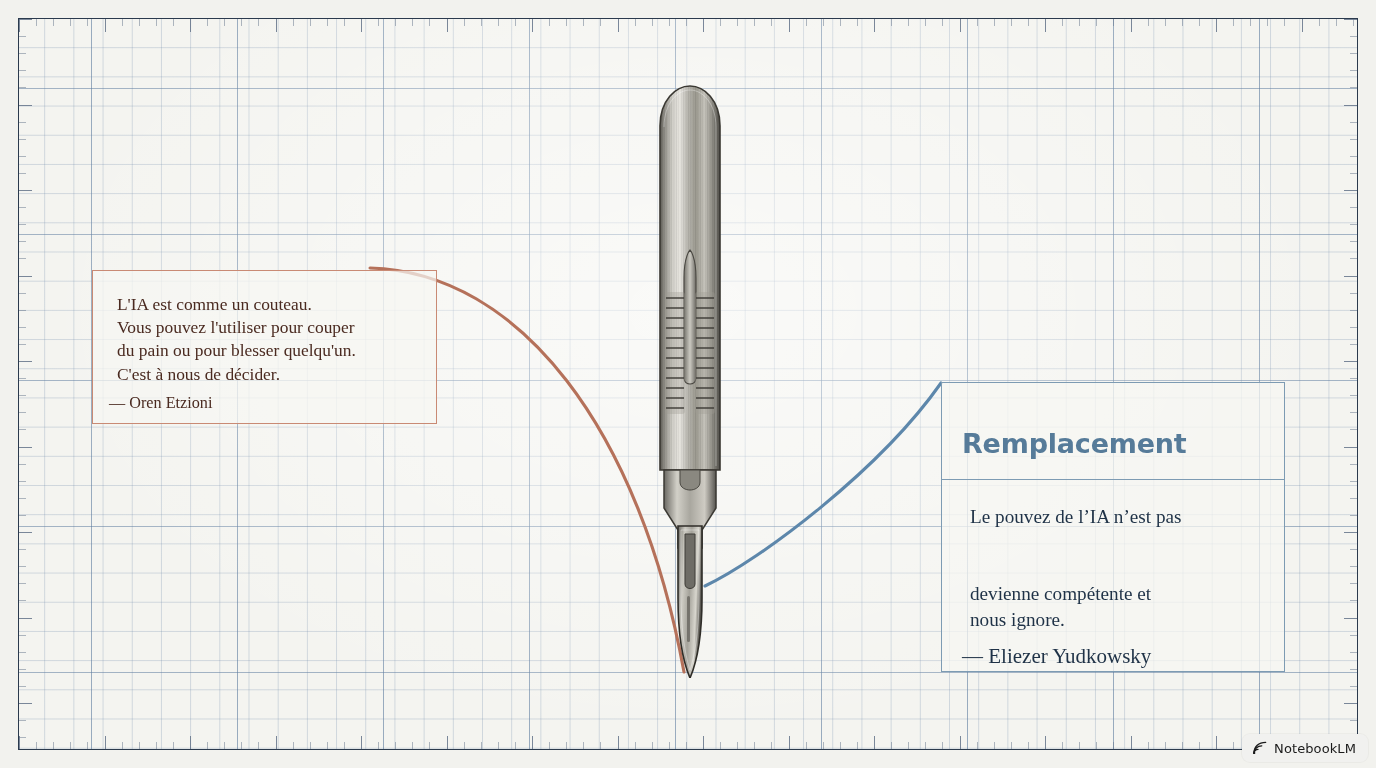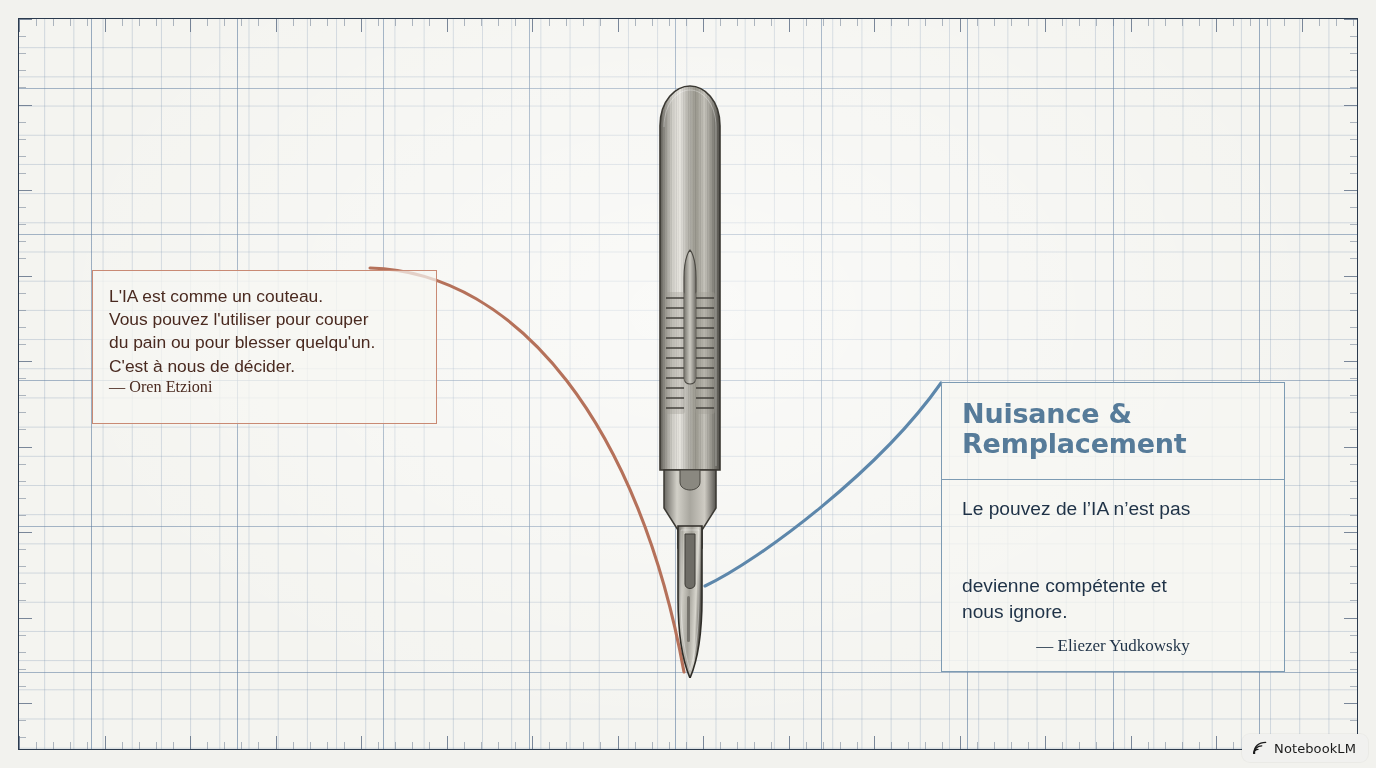--- a/index.html
+++ b/index.html
@@ -74,44 +74,44 @@
     background:rgba(247,246,242,.72);
   }
   .card h2{
     margin:0;
     font-family:"DejaVu Sans", sans-serif;
     font-weight:700;
     letter-spacing:-.2px;
     line-height:1.12;
   }
   .quote{
-    font-family:Liberation Sans, sans-serif;
+    font-family:Liberation Serif, serif;
     line-height:1.335;
-    margin:0;
+    margin:8px;
   }
   .attrib{
     font-family:"Liberation Serif", serif;
     margin:0;
   }
 
   
   #card-left{left:92px;top:270px;}
   #card-left .head{width:253px;height:53px;border-color:#c98a74;padding:0 16px;}
   #card-left h2{color:#b5674f;font-size:25px;}
   #card-left .body{width:345px;height:154px;border-color:#c98a74;padding:14px 16px 0 16px;}
   #card-left .quote{color:#4a2a20;font-size:17.4px;}
   #card-left .attrib{color:#4a2a20;font-size:16.2px;}
 
   
   #card-right{left:941px;top:382px;}
   #card-right .head{width:344px;height:97px;border-color:#7d9bb3;padding:0 20px;align-items:flex-start;padding-top:16px;}
   #card-right h2{color:#567b99;font-size:27px;}
   #card-right .body{width:344px;height:193px;border-color:#7d9bb3;padding:16px 20px 0 20px;}
   #card-right .quote{color:#1f3247;font-size:19.2px;}
-  #card-right .attrib{color:#1f3247;font-size:17px;text-align:center;margin-top:12px;}
+  #card-right .attrib{color:#1f3247;font-size:21px;text-align:left;margin-top:12px;}
 
   
   #nb-badge{
     position:absolute;right:8px;bottom:6px;
     display:flex;align-items:center;gap:6px;
     background:#f1f1ef;border-radius:8px;
     padding:6px 12px 6px 10px;
     box-shadow:0 0 0 1px rgba(0,0,0,.03);
   }
   #nb-badge .nb-label{
@@ -484,21 +484,21 @@
         <span>du pain ou pour blesser quelqu'un.</span><br>
         <span>C'est à nous de décider.</span>
       </p>
       <p class="attrib">— Oren Etzioni</p>
     </div>
   </div>
 
   <div class="card" id="card-right">
     <div class="head">
       <h2>
-        <span>Nuisance &amp;</span><br>
+        <br>
         <span>Remplacement</span>
       </h2>
     </div>
     <div class="body">
       <p class="quote">
         <span>Le pouvez de l’IA n’est pas</span><br>
         <br>
         <br>
         <span>devienne compétente et</span><br>
         <span>nous ignore.</span>

